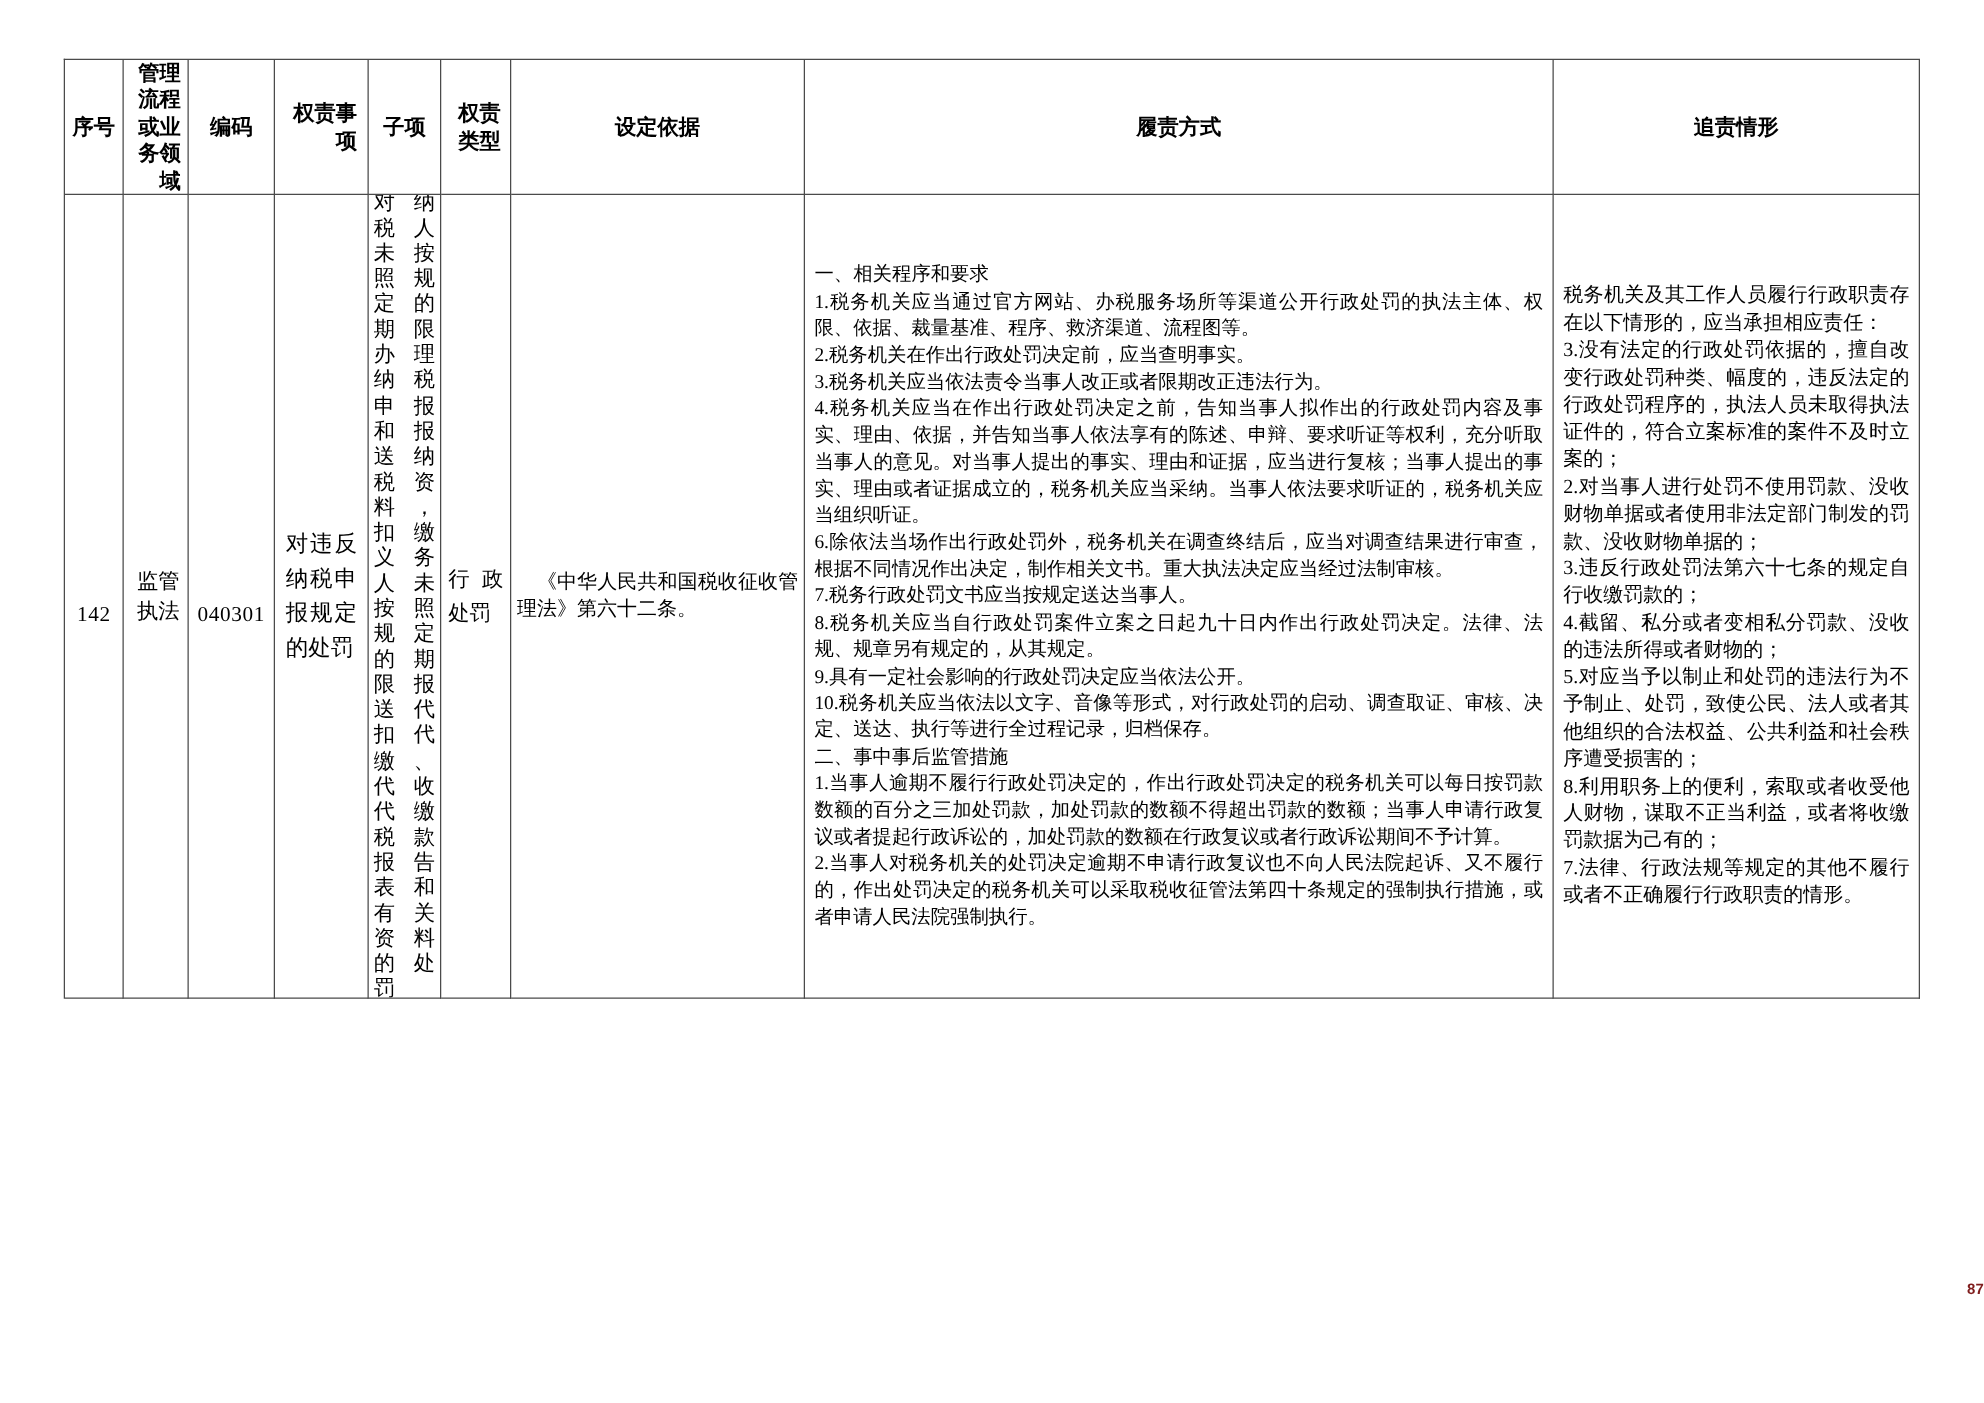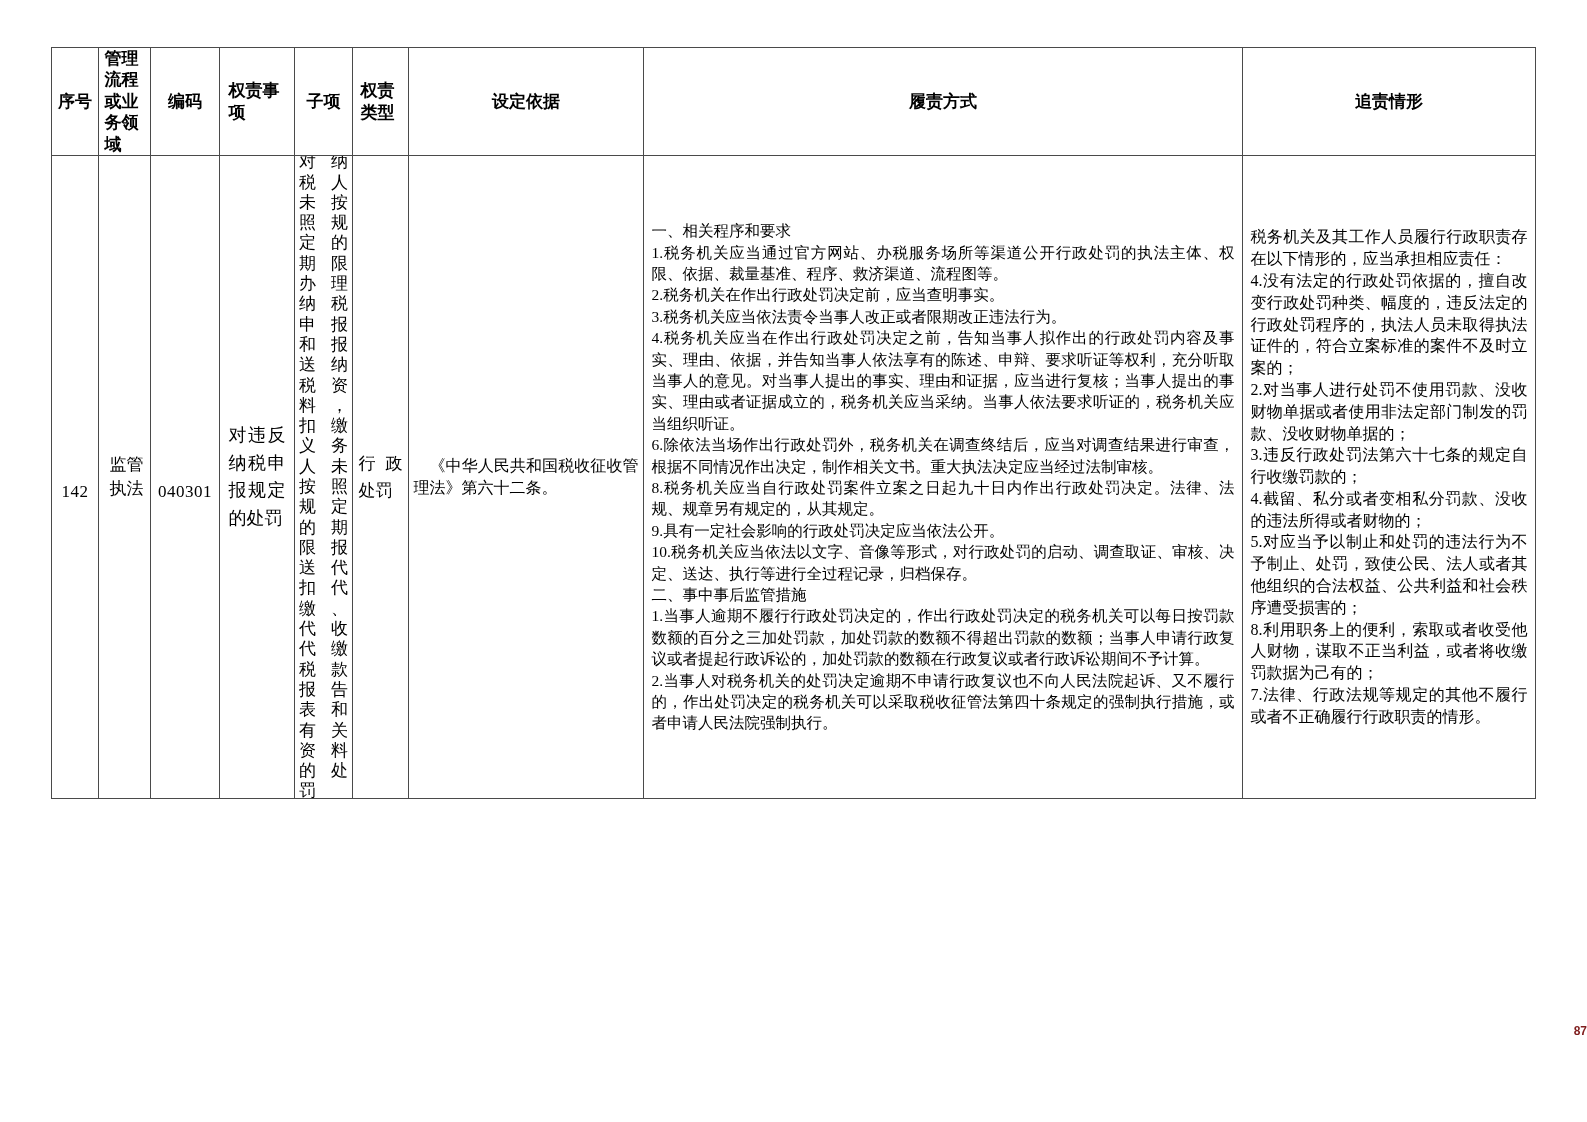--- a/index.html
+++ b/index.html
@@ -36,21 +36,21 @@
     justify-content: center;
     overflow: hidden;
   }
   .hcell {
     font-family: "Liberation Sans", "DejaVu Sans", sans-serif;
     font-weight: bold;
     font-size: 17px;
     line-height: 21.6px;
     text-align: center;
   }
-  .hcell .inner { text-align: left; }
+  .hcell .inner { text-align: right; }
   .w40 { width: 40px; }
   .w57 { width: 57px; }
   .serif-num {
     font-size: 17px;
     letter-spacing: 0.5px;
     margin-top: 30px;
   }
   .area-text {
     width: 38px;
     font-size: 17px;
@@ -166,32 +166,33 @@
       <div class="inner">《中华人民共和国税收征收管理法》第六十二条。</div>
     </div>
     <div class="cell duty-cell">
       <div class="inner">
           <div>一、相关程序和要求</div>
           <div>1.税务机关应当通过官方网站、办税服务场所等渠道公开行政处罚的执法主体、权限、依据、裁量基准、程序、救济渠道、流程图等。</div>
           <div>2.税务机关在作出行政处罚决定前，应当查明事实。</div>
           <div>3.税务机关应当依法责令当事人改正或者限期改正违法行为。</div>
           <div>4.税务机关应当在作出行政处罚决定之前，告知当事人拟作出的行政处罚内容及事实、理由、依据，并告知当事人依法享有的陈述、申辩、要求听证等权利，充分听取当事人的意见。对当事人提出的事实、理由和证据，应当进行复核；当事人提出的事实、理由或者证据成立的，税务机关应当采纳。当事人依法要求听证的，税务机关应当组织听证。</div>
           <div>6.除依法当场作出行政处罚外，税务机关在调查终结后，应当对调查结果进行审查，根据不同情况作出决定，制作相关文书。重大执法决定应当经过法制审核。</div>
+          <div>7.税务行政处罚文书应当按规定送达当事人。</div>
           <div>8.税务机关应当自行政处罚案件立案之日起九十日内作出行政处罚决定。法律、法规、规章另有规定的，从其规定。</div>
           <div>9.具有一定社会影响的行政处罚决定应当依法公开。</div>
           <div>10.税务机关应当依法以文字、音像等形式，对行政处罚的启动、调查取证、审核、决定、送达、执行等进行全过程记录，归档保存。</div>
           <div>二、事中事后监管措施</div>
           <div>1.当事人逾期不履行行政处罚决定的，作出行政处罚决定的税务机关可以每日按罚款数额的百分之三加处罚款，加处罚款的数额不得超出罚款的数额；当事人申请行政复议或者提起行政诉讼的，加处罚款的数额在行政复议或者行政诉讼期间不予计算。</div>
           <div>2.当事人对税务机关的处罚决定逾期不申请行政复议也不向人民法院起诉、又不履行的，作出处罚决定的税务机关可以采取税收征管法第四十条规定的强制执行措施，或者申请人民法院强制执行。</div>
         </div>
     </div>
     <div class="cell acc-cell">
       <div class="inner">
           <div>税务机关及其工作人员履行行政职责存在以下情形的，应当承担相应责任：</div>
-          <div>4.没有法定的行政处罚依据的，擅自改变行政处罚种类、幅度的，违反法定的行政处罚程序的，执法人员未取得执法证件的，符合立案标准的案件不及时立案的；</div>
+          <div>3.没有法定的行政处罚依据的，擅自改变行政处罚种类、幅度的，违反法定的行政处罚程序的，执法人员未取得执法证件的，符合立案标准的案件不及时立案的；</div>
           <div>2.对当事人进行处罚不使用罚款、没收财物单据或者使用非法定部门制发的罚款、没收财物单据的；</div>
           <div>3.违反行政处罚法第六十七条的规定自行收缴罚款的；</div>
           <div>4.截留、私分或者变相私分罚款、没收的违法所得或者财物的；</div>
           <div>5.对应当予以制止和处罚的违法行为不予制止、处罚，致使公民、法人或者其他组织的合法权益、公共利益和社会秩序遭受损害的；</div>
           <div>8.利用职务上的便利，索取或者收受他人财物，谋取不正当利益，或者将收缴罚款据为己有的；</div>
           <div>7.法律、行政法规等规定的其他不履行或者不正确履行行政职责的情形。</div>
         </div>
     </div>
 
   </div>

